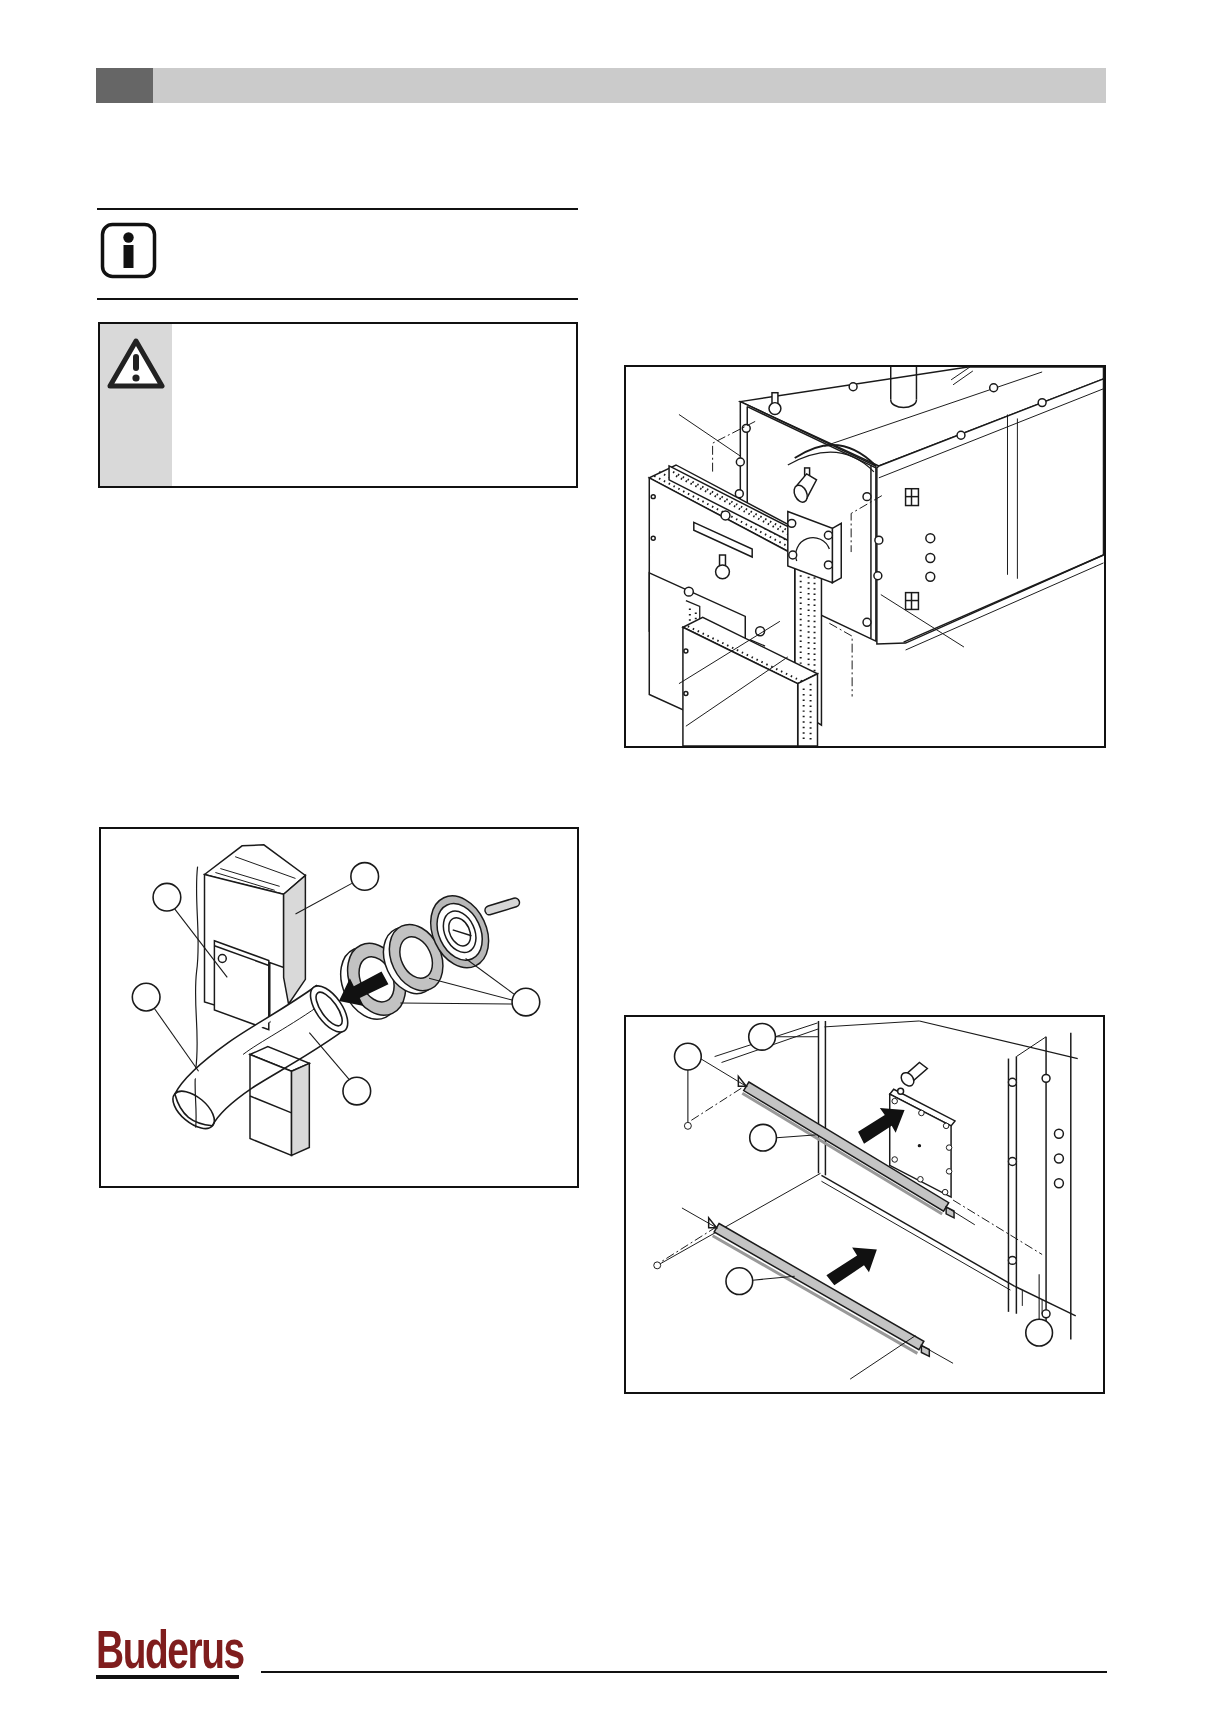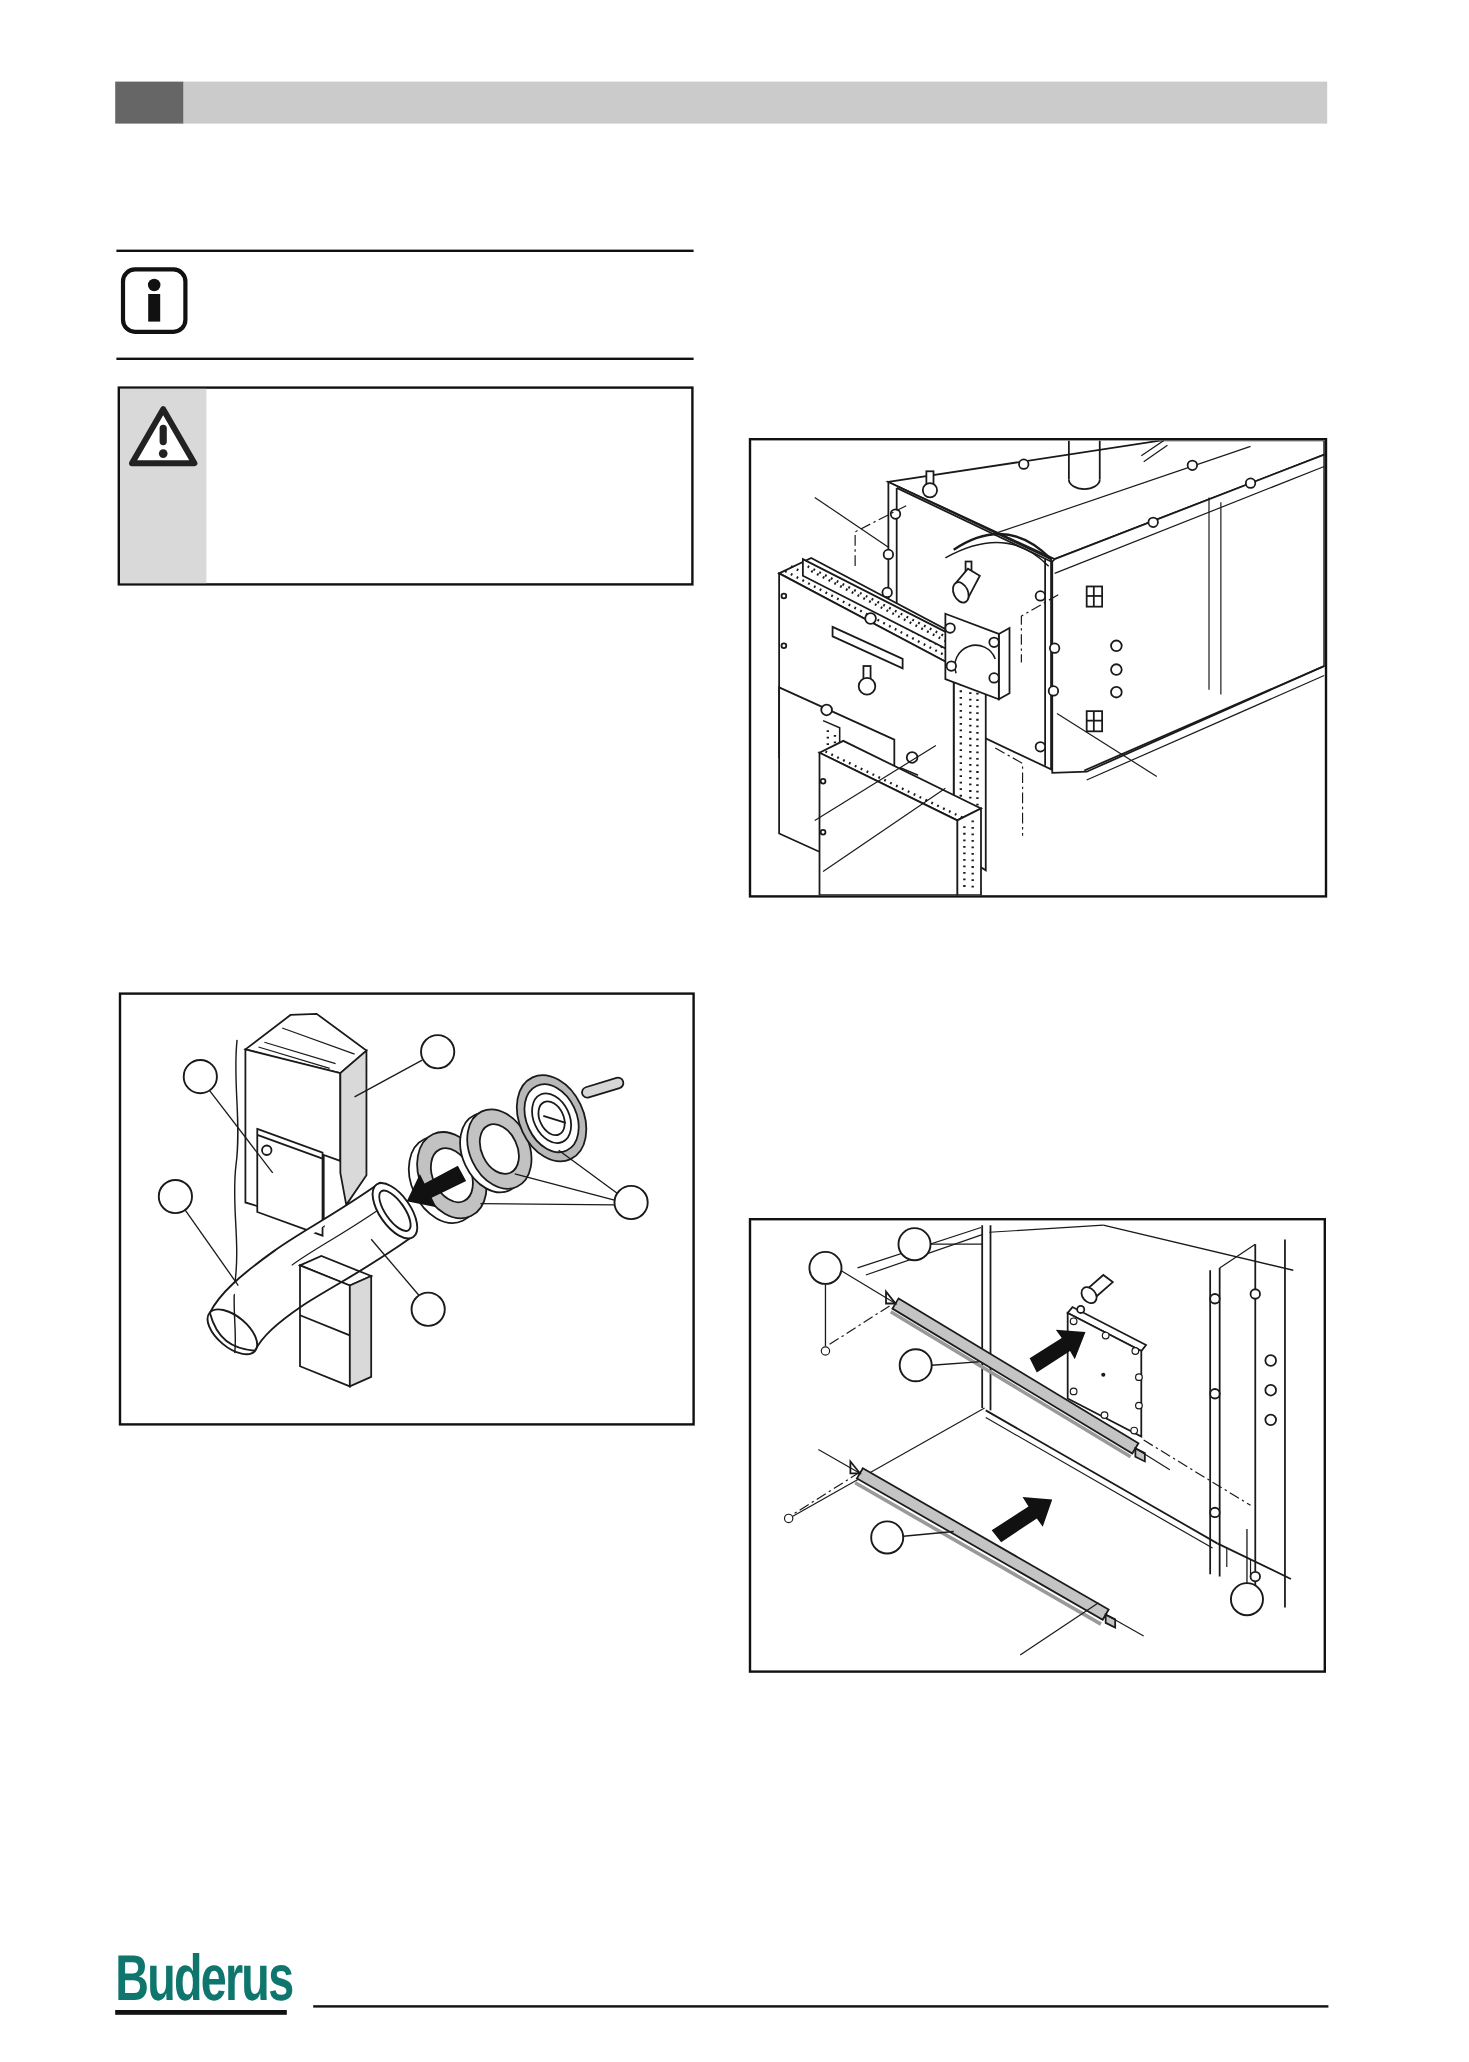--- a/index.html
+++ b/index.html
@@ -1,17 +1,17 @@
 <!DOCTYPE html>
 <html><head>
 <meta charset="utf-8">
 <style>
   html,body{margin:0;padding:0;background:#ffffff;}
   .page{position:relative;width:1224px;height:1718px;background:#ffffff;overflow:hidden;
-        font-family:"Liberation Sans", sans-serif;color:#0f766e;}
+        font-family:"Liberation Sans", sans-serif;color:#7f1d1d;}
   .abs{position:absolute;}
   .header-accent{left:96px;top:68px;width:57px;height:35px;background:#666666;}
   .header-bar{left:153px;top:68px;width:953px;height:35px;background:#cbcbcb;}
   .rule{background:#111;height:2px;}
   .rule1{left:97px;top:208px;width:481px;}
   .rule2{left:97px;top:298px;width:481px;}
   .info-icon-box{left:100px;top:222px;width:57px;height:57px;}
   .warning-box{left:98px;top:322px;width:480px;height:166px;border:2px solid #111;box-sizing:border-box;}
   .warning-col{position:absolute;left:0;top:0;width:72px;height:100%;background:#d9d9d9;}
   .warning-col svg{display:block;margin:12px auto 0 auto;}

